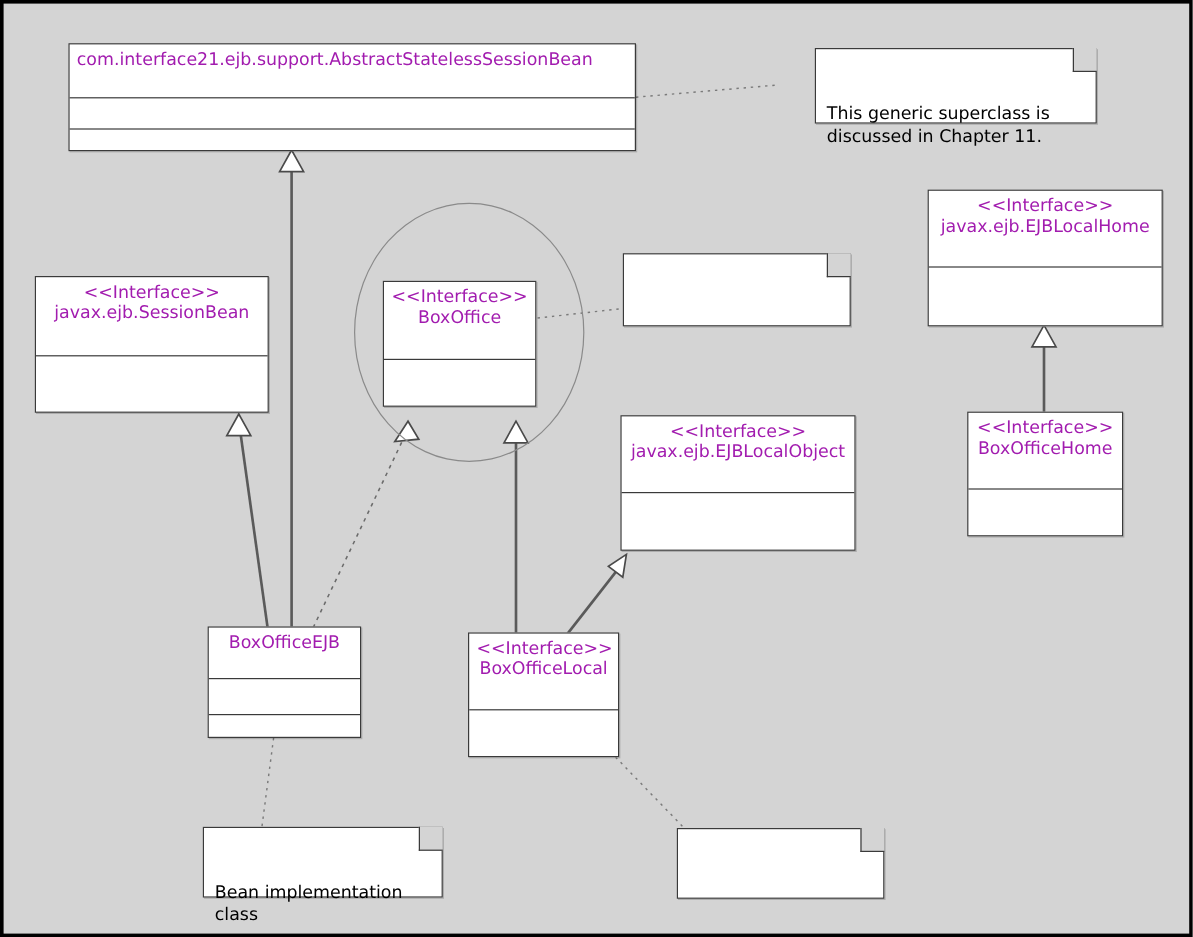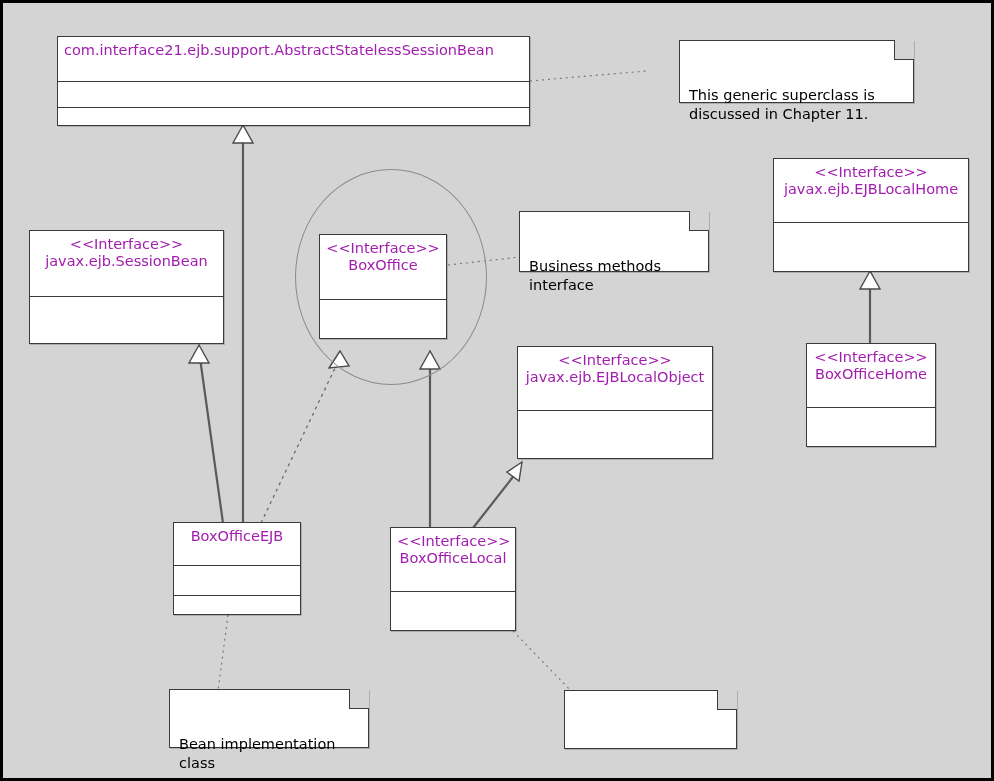--- a/index.html
+++ b/index.html
@@ -168,21 +168,20 @@
     <div class="uml-compartment" style="flex:1;"></div>
   </div>
 
   <div class="note" style="left:676px; top:37px; width:235px; height:63px;">
     <span class="fold"></span>
     <span>This generic superclass is discussed in Chapter 11.</span>
   </div>
 
   <div class="note" style="left:516px; top:208px; width:190px; height:61px;">
     <span class="fold"></span>
-    <span>Business methods interface</span>
   </div>
 
   <div class="note" style="left:133px; top:686px; width:200px; height:59px;margin-left:33px;">
     <span class="fold"></span>
     <span>Bean implementation class</span>
   </div>
 
   <div class="note" style="left:561px; top:687px; width:173px; height:59px;">
     <span class="fold"></span>
   </div>

